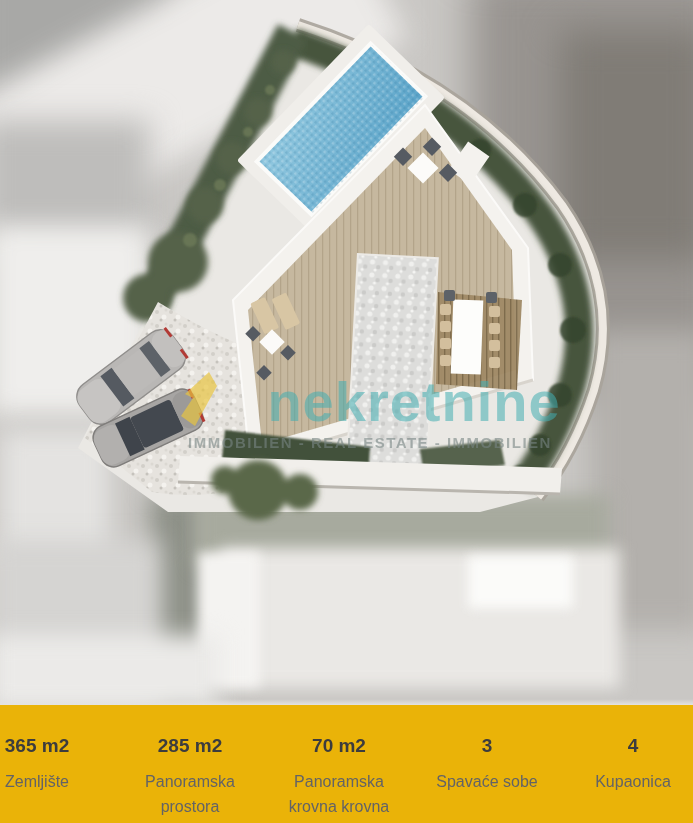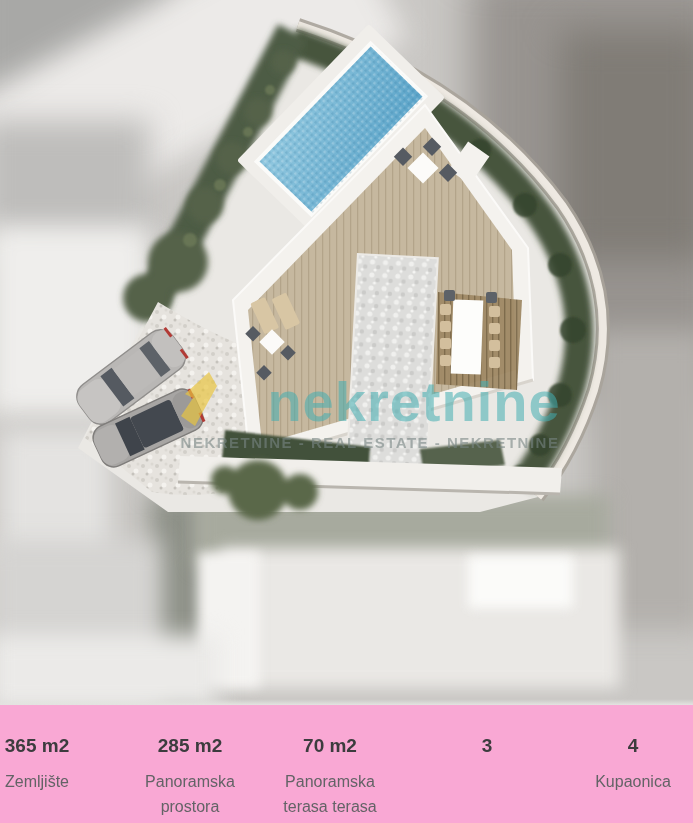--- a/index.html
+++ b/index.html
@@ -38,30 +38,30 @@
     color:rgba(66,173,177,0.55);
     margin-left:48px;
   }
   .wm-sub{
     margin-top:4px;font-size:15px;font-weight:700;letter-spacing:1.5px;
     color:rgba(120,133,131,0.60);
   }
   
   .stats{
     position:absolute;left:0;top:705px;width:693px;height:118px;z-index:4;
-    background:#f9a8d4;
+    background:#eab308;
   }
   .stats::before{content:"";position:absolute;left:0;top:-6px;width:693px;height:6px;
     background:linear-gradient(#c9c8c600,#e4e3e1);}
   .stat{position:absolute;top:30px;text-align:center;}
   .stat-value{font-size:19px;font-weight:700;color:#3c3c3e;margin:0 0 13px 0;}
   .stat-label{font-size:16px;color:#636366;line-height:1.55;margin:0;}
   .s1{left:-23px;width:120px;}
   .s2{left:130px;width:120px;}
-  .s3{left:270px;width:120px;}
+  .s3{left:279px;width:120px;}
   .s4{left:407px;width:160px;}
   .s5{left:553px;width:160px;}
 </style>
 </head>
 <body>
 
 <div class="stage">
 
   <div class="bg">
     <div class="blob b-base"></div>
@@ -257,38 +257,39 @@
     </g>
   </svg>
 
   <div class="watermark">
     <div class="wm-row">
       <svg class="wm-logo" viewBox="0 0 38 54">
         <path d="M30,0 L38,14 L16,54 L2,44 L14,26 L6,22 Z" fill="#e9c43e" opacity="0.85"></path>
       </svg>
       <div class="wm-brand">nekretnine</div>
     </div>
-    <div class="wm-sub">NEKRETNINE - REAL ESTATE - NEKRETNINE</div>
+    <div class="wm-sub">IMMOBILIEN - REAL ESTATE - IMMOBILIEN</div>
   </div>
 
   <div class="stats">
     <div class="stat s1">
       <p class="stat-value">365 m2</p>
       <p class="stat-label">Zemljište</p>
     </div>
     <div class="stat s2">
       <p class="stat-value">285 m2</p>
       <p class="stat-label">Panoramska prostora</p>
     </div>
     <div class="stat s3">
       <p class="stat-value">70 m2</p>
-      <p class="stat-label">Panoramska terasa terasa</p>
+      <p class="stat-label">Panoramska krovna krovna</p>
     </div>
     <div class="stat s4">
       <p class="stat-value">3</p>
+      <p class="stat-label">Spavaće sobe</p>
     </div>
     <div class="stat s5">
       <p class="stat-value">4</p>
       <p class="stat-label">Kupaonica</p>
     </div>
   </div>
 
 </div>
 
 </body></html>

